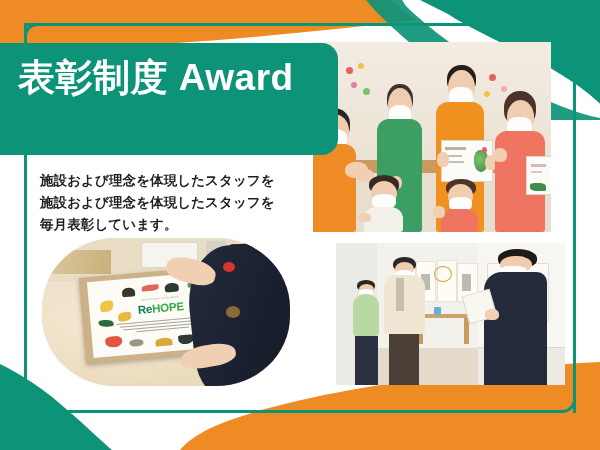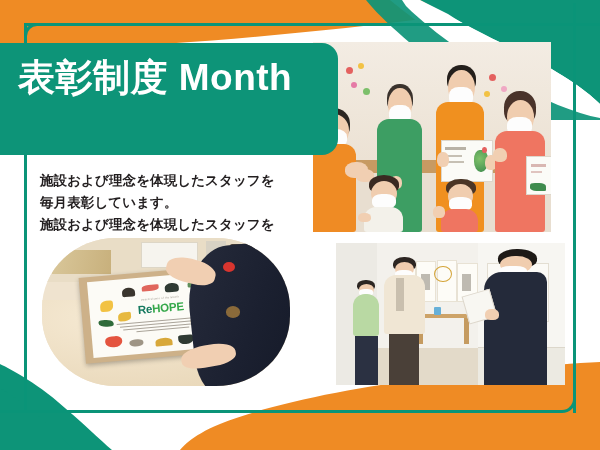--- a/index.html
+++ b/index.html
@@ -410,22 +410,22 @@
     </div>
 
     <div class="suit"></div>
     <div style="position:absolute;right:22%;top:16%;width:5%;height:7%;background:#d8352f;border-radius:50%;"></div>
     <div style="position:absolute;right:20%;top:46%;width:6%;height:8%;background:#8a6a3a;border-radius:50%;"></div>
     <div class="hand" style="left:50%;top:14%;width:20%;height:16%;transform:rotate(14deg);"></div>
     <div class="hand" style="left:56%;top:72%;width:22%;height:15%;transform:rotate(-10deg);"></div>
   </div>
 
   <div class="headline-card">
-    <p class="headline">表彰制度 Month</p>
+    <p class="headline">表彰制度 Award</p>
   </div>
 
   <div class="body-copy">
     <div>施設および理念を体現したスタッフを</div>
+    <div>施設および理念を体現したスタッフを</div>
     <div>毎月表彰しています。</div>
-    <div>施設および理念を体現したスタッフを</div>
   </div>
 
 </div>
 
 </body></html>

